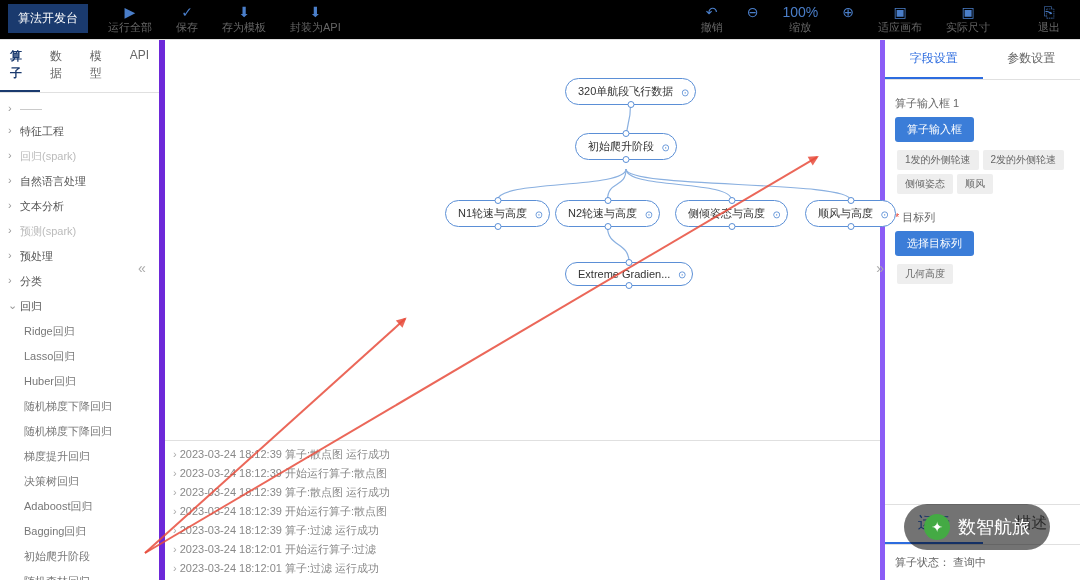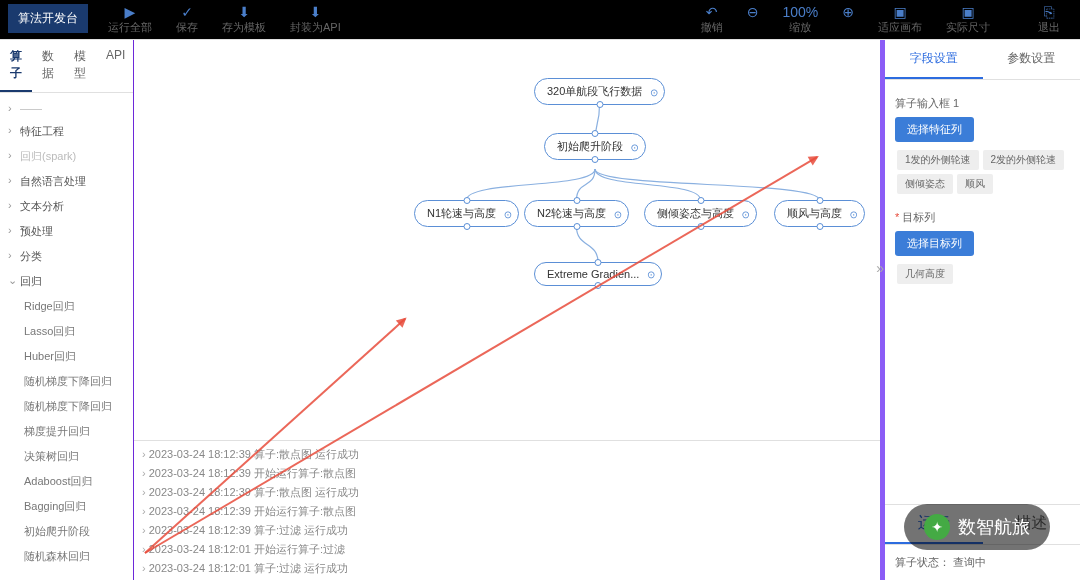--- a/index.html
+++ b/index.html
@@ -5,21 +5,21 @@
 * { box-sizing: border-box; margin: 0; padding: 0; }
 body { font-family: "Microsoft YaHei", Arial, sans-serif; font-size: 12px; color: #333; background: #fff; width: 1080px; height: 580px; overflow: hidden; position: relative; }
 .topbar { height: 40px; background: #000000; border-bottom: 1px solid #e0e0e0; display: flex; align-items: flex-start; }
 .logo { background: #1a3a6e; color: #fff; padding: 6px 10px; margin: 4px 8px; font-size: 12px; }
 .toolbar-left { display: flex; gap: 0; }
 .tb-btn { display: flex; flex-direction: column; align-items: center; padding: 4px 12px; cursor: pointer; font-size: 11px; color: #666; }
 .tb-icon { font-size: 14px; color: #4a7ec9; height: 16px; line-height: 16px; }
 .toolbar-right { margin-left: auto; display: flex; gap: 0; padding-right: 8px; }
 .toolbar-far { margin-left: 16px; }
 .main { display: flex; height: 540px; }
-.sidebar { width: 134px; border-right: 1px solid #6d28d9; display: flex; flex-direction: column; }
+.sidebar { width: 165px; border-right: 6px solid #6d28d9; display: flex; flex-direction: column; }
 .tabs { display: flex; border-bottom: 1px solid #e0e0e0; }
 .tab { padding: 8px 10px; font-size: 12px; color: #666; cursor: pointer; }
 .tab.active { color: #1a3a6e; border-bottom: 2px solid #1a3a6e; font-weight: bold; }
 .tree { flex: 1; overflow-y: auto; padding: 4px 0; }
 .tree-item { padding: 5px 8px 5px 20px; font-size: 11px; color: #555; cursor: pointer; position: relative; white-space: nowrap; overflow: hidden; text-overflow: ellipsis; }
 .tree-item.cat::before { content: "›"; position: absolute; left: 8px; color: #999; }
 .tree-item.cat.open::before { content: "⌄"; }
 .tree-item.leaf { padding-left: 24px; color: #777; }
 .tree-item.disabled { color: #bbb; }
 .collapse-handle { position: absolute; left: 138px; top: 260px; color: #aaa; font-size: 14px; cursor: pointer; }
@@ -117,20 +117,21 @@
         <div class="tab ">数据</div>
         <div class="tab ">模型</div>
         <div class="tab ">API</div>
       </div>
     <div class="tree" id="tree">
         <div class="tree-item cat disabled">——</div>
         <div class="tree-item cat">特征工程</div>
         <div class="tree-item cat disabled">回归(spark)</div>
         <div class="tree-item cat">自然语言处理</div>
         <div class="tree-item cat">文本分析</div>
+        <div class="tree-item cat disabled">预测(spark)</div>
         <div class="tree-item cat">预处理</div>
         <div class="tree-item cat">分类</div>
         <div class="tree-item cat open">回归</div>
         <div class="tree-item leaf">Ridge回归</div>
         <div class="tree-item leaf">Lasso回归</div>
         <div class="tree-item leaf">Huber回归</div>
         <div class="tree-item leaf">随机梯度下降回归</div>
         <div class="tree-item leaf">随机梯度下降回归</div>
         <div class="tree-item leaf">梯度提升回归</div>
         <div class="tree-item leaf">决策树回归</div>
@@ -173,21 +174,21 @@
   </div>
 
   <span class="expand-handle">»</span>
   <div class="rightpanel">
     <div class="rtabs">
       <div class="rtab active">字段设置</div>
       <div class="rtab">参数设置</div>
     </div>
     <div class="rbody">
       <div class="rlabel">算子输入框 1</div>
-      <div class="pill-btn">选择特征列</div>
+      <div class="pill-btn">算子输入框</div>
       <div id="feat-tags"><span class="tag">1发的外侧轮速</span><span class="tag">2发的外侧轮速</span><span class="tag">侧倾姿态</span><span class="tag">顺风</span></div>
       <div class="rlabel req" style="margin-top:14px">目标列</div>
       <div class="pill-btn">选择目标列</div>
       <div id="targ-tags"><span class="tag">几何高度</span></div>
     </div>
     <div class="rtabs2">
       <div class="rtab2 active">运行</div>
       <div class="rtab2">描述</div>
     </div>
     <div class="status-area">

